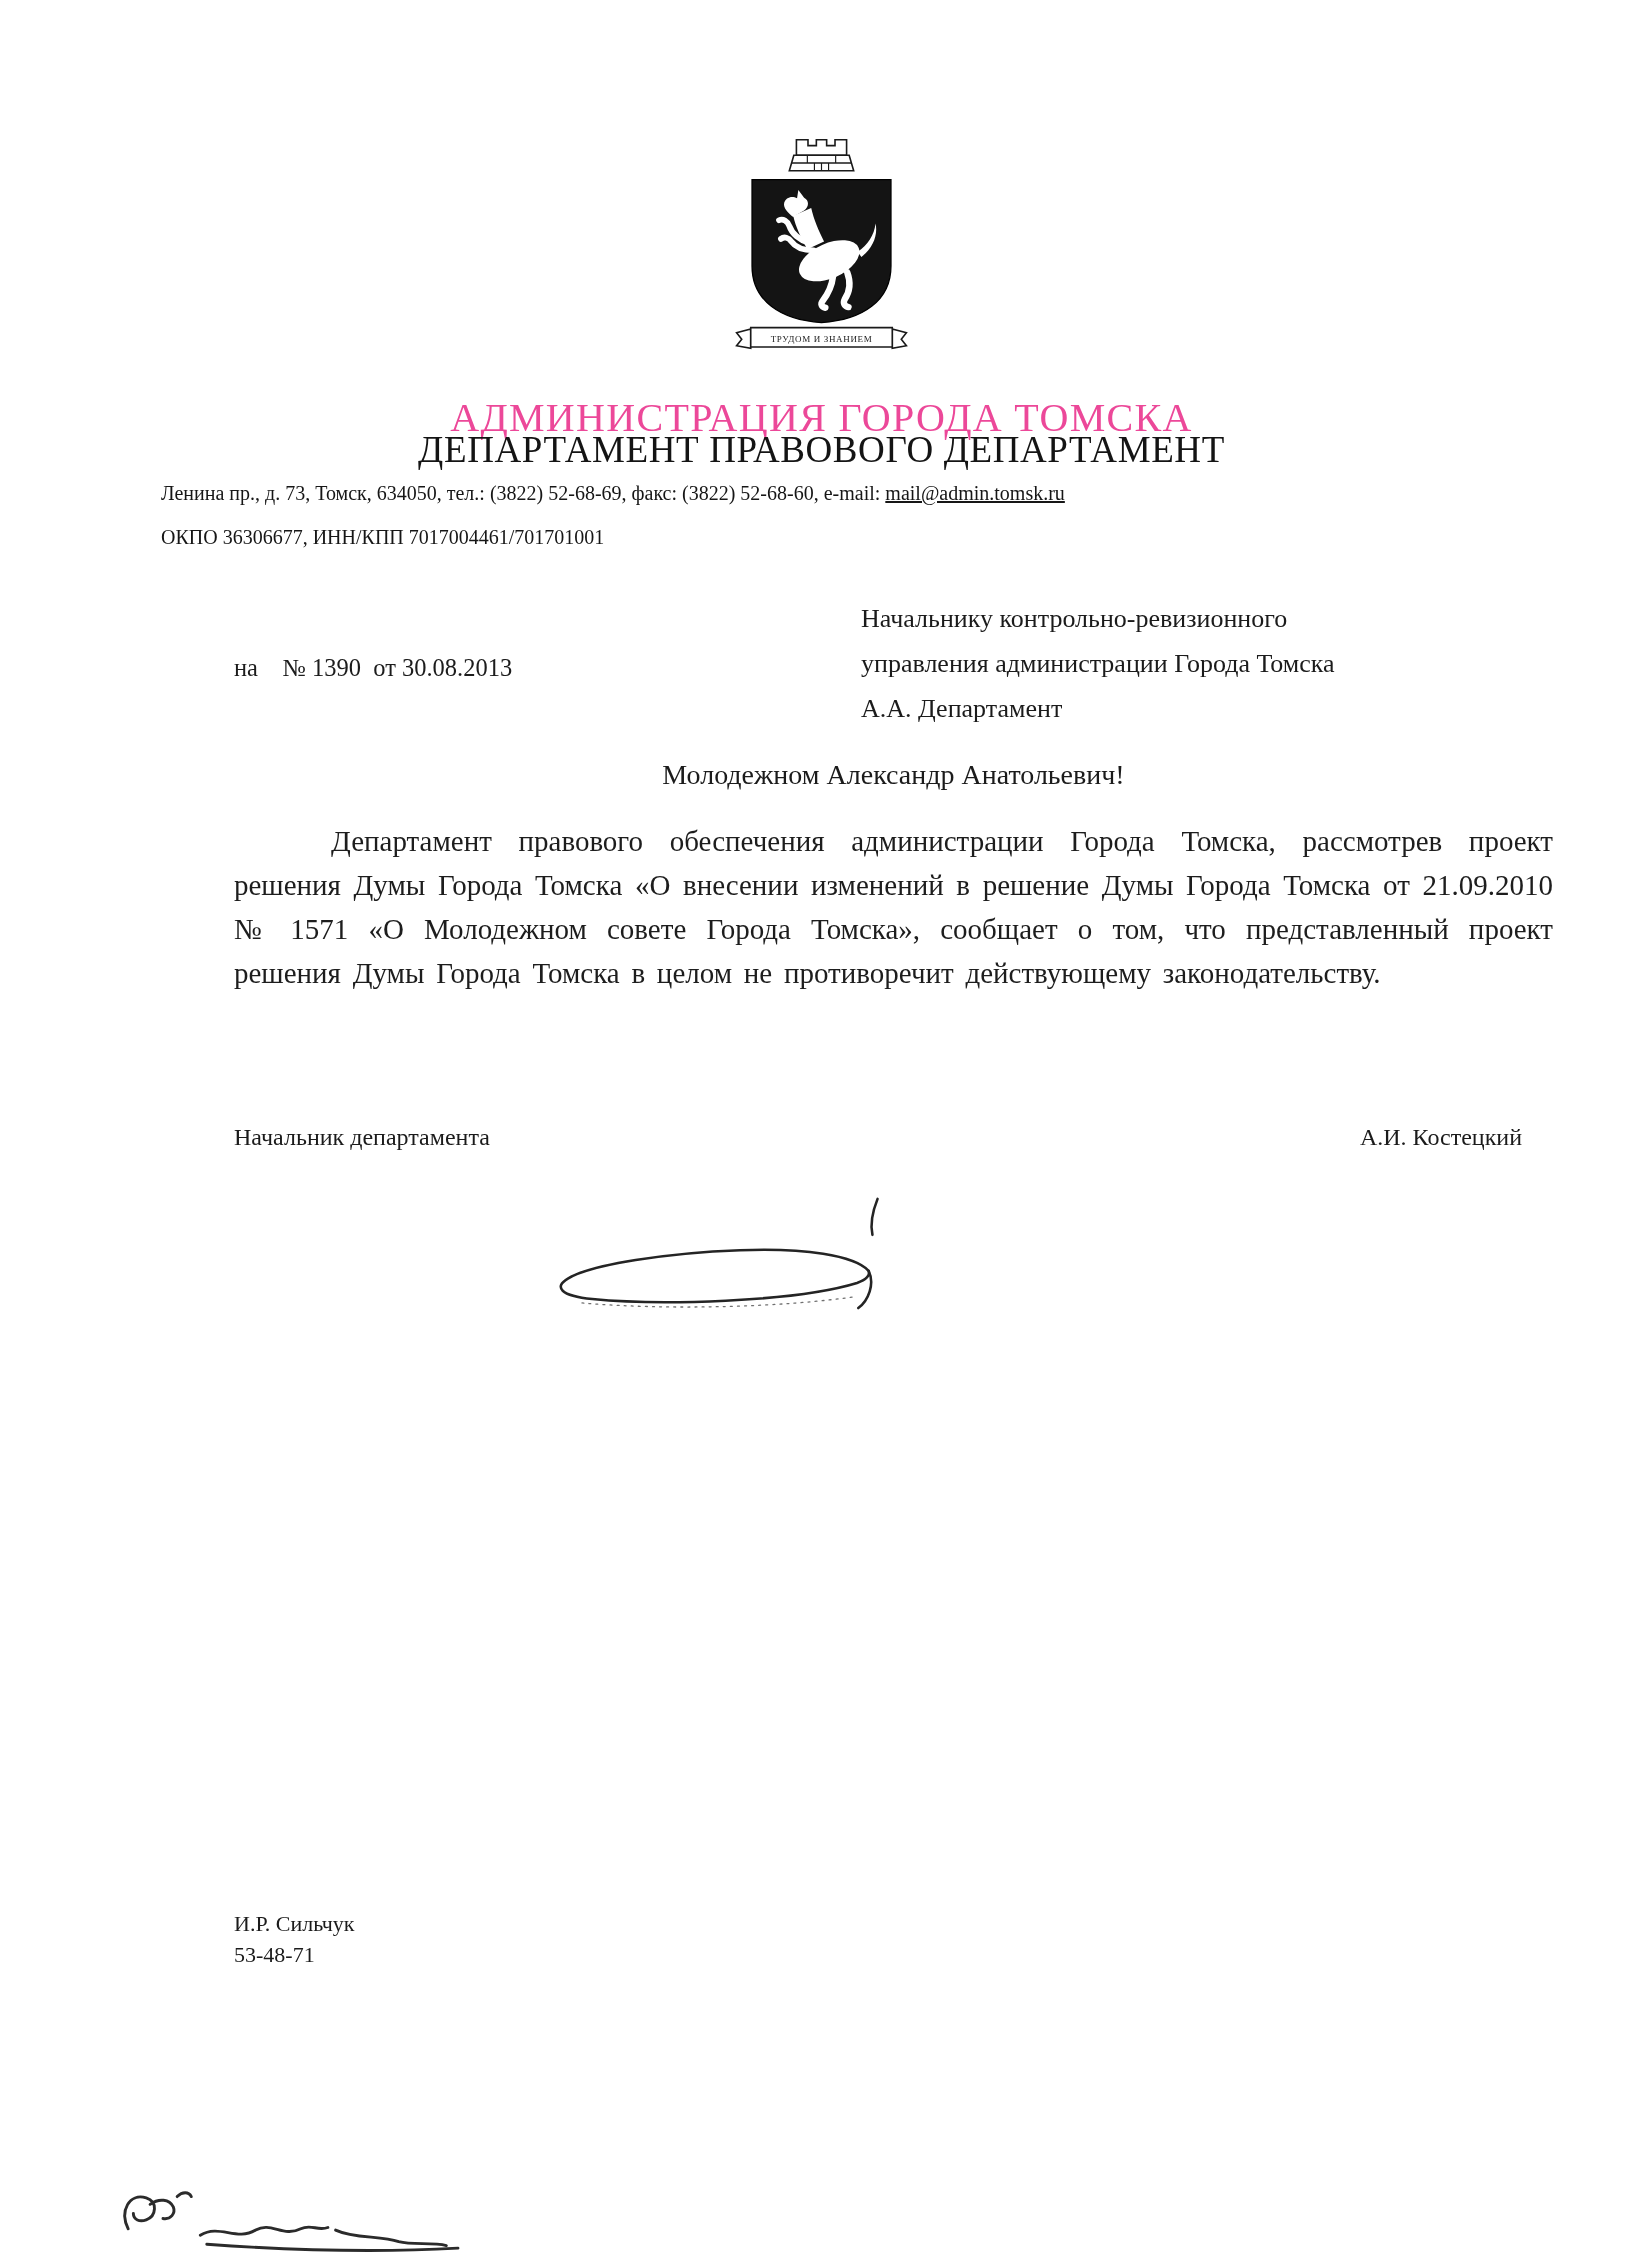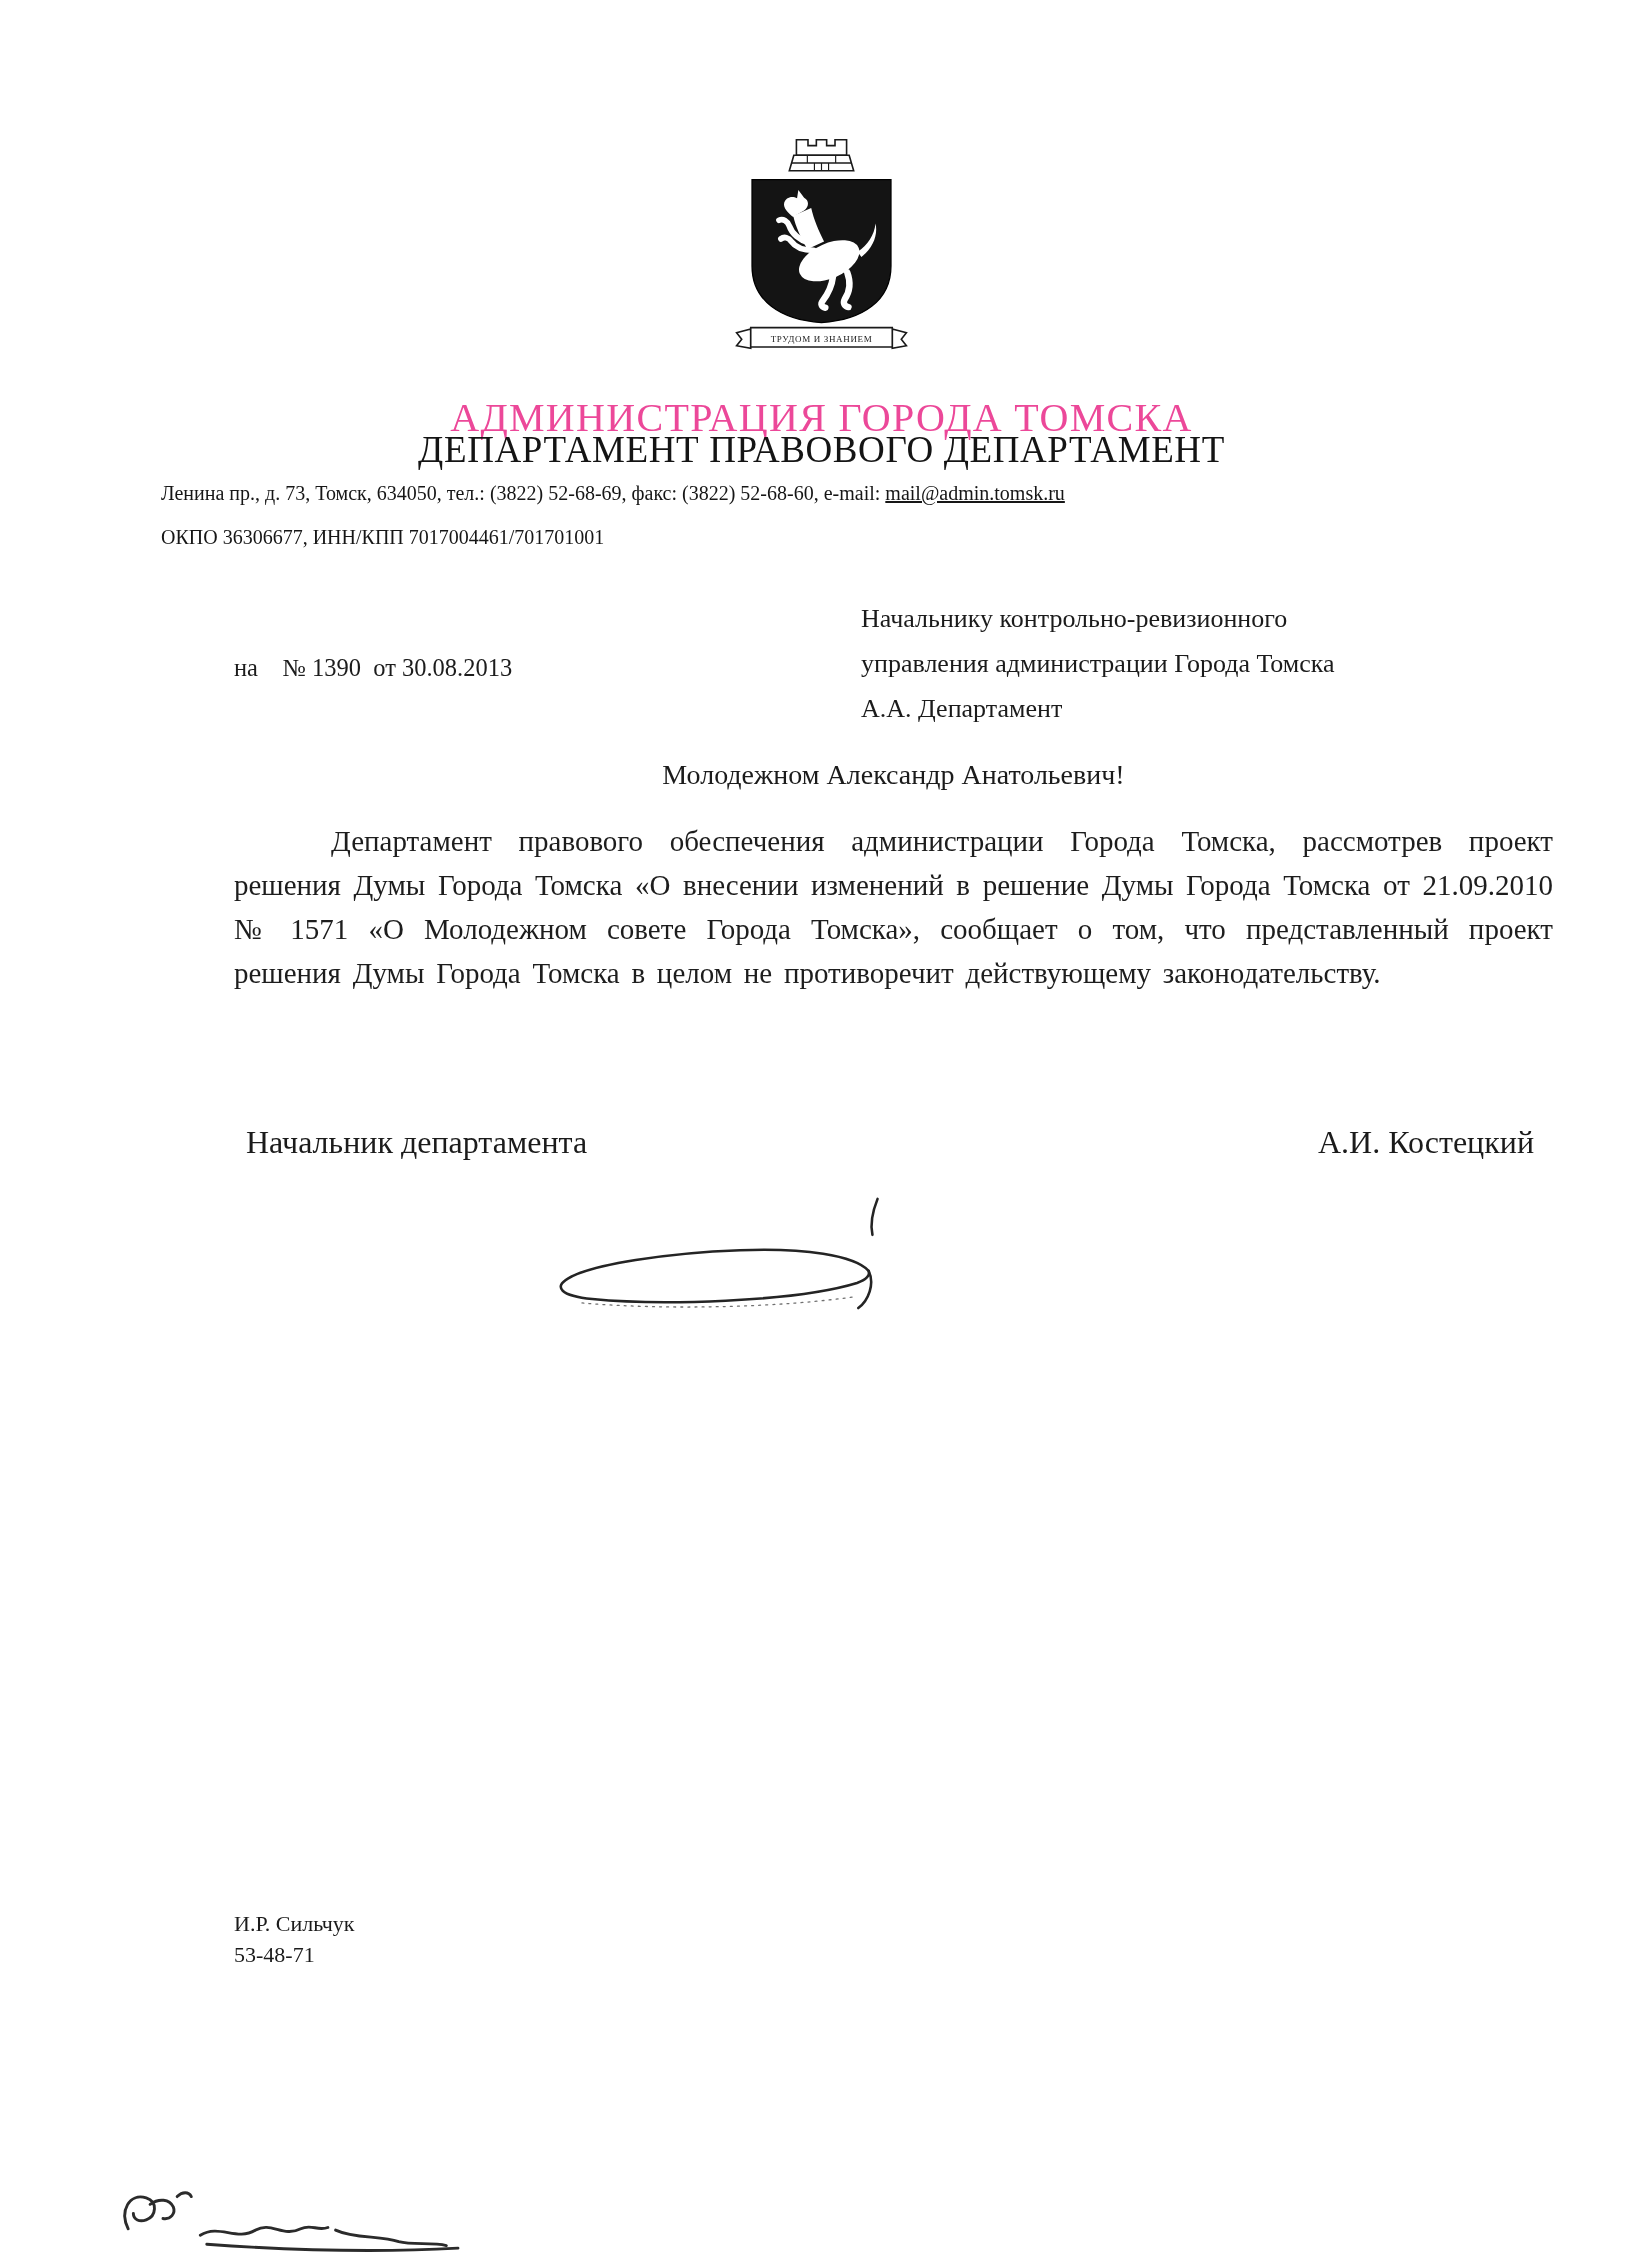--- a/index.html
+++ b/index.html
@@ -69,23 +69,23 @@
 
   
   .body-par{
     left:234px;top:819px;width:1319px;
     font-size:29px;line-height:44px;color:#1d1d1d;
     text-align:justify;text-indent:97px;word-spacing:4.5px;
   }
 
   
   .sig-row{
-    left:246px;top:1124px;width:1288px;
+    left:234px;top:1124px;width:1288px;
     display:flex;justify-content:space-between;
-    font-size:32px;color:#1b1b1b;
+    font-size:24px;color:#1b1b1b;
   }
 
   .sig-stroke{left:535px;top:1195px;width:387px;height:151px;}
 
   
   .executor{left:234px;top:1908px;font-size:22px;line-height:31px;color:#1b1b1b;}
 
   
   .scribble{left:110px;top:2185px;width:361px;height:76px;}
 

